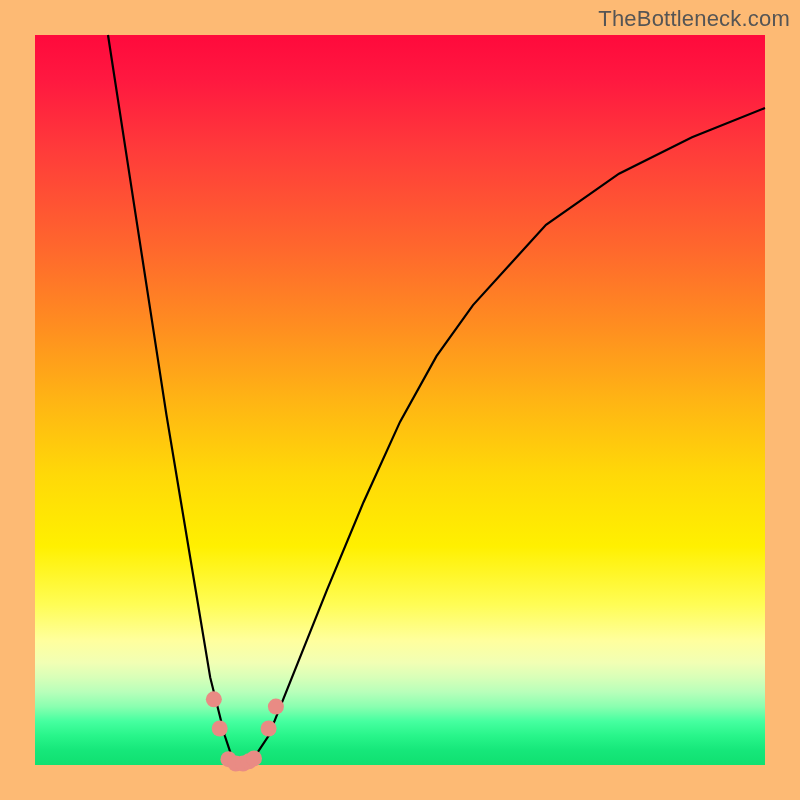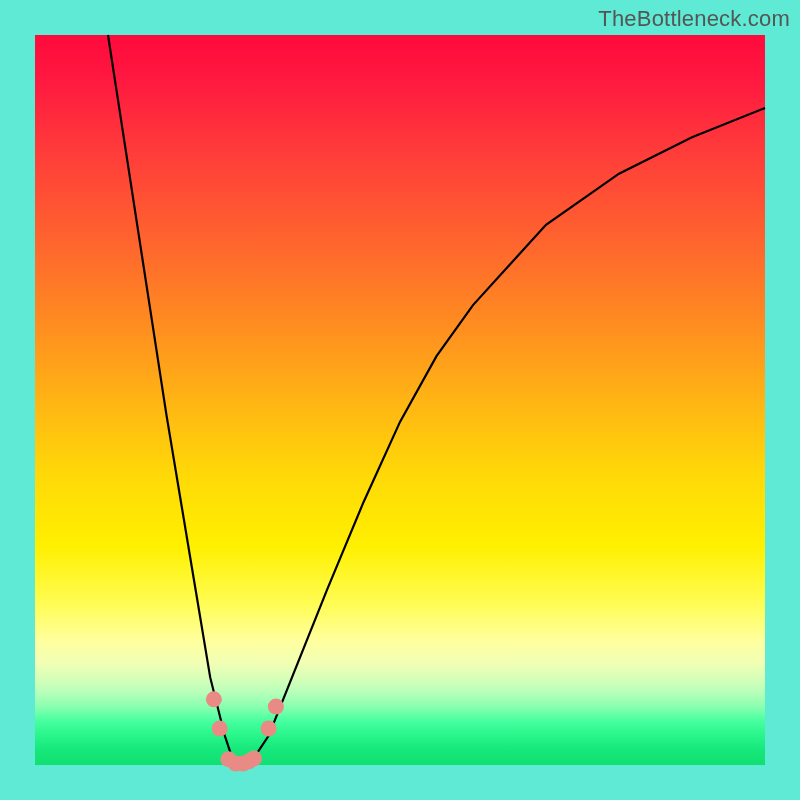--- a/index.html
+++ b/index.html
@@ -8,21 +8,21 @@
     width: 800px;
     height: 800px;
     overflow: hidden;
     background: #000;
     font-family: Arial, Helvetica, sans-serif;
   }
   .frame {
     position: relative;
     width: 800px;
     height: 800px;
-    background: #5eead4;
+    background: #fdba74;
   }
   .plot-area {
     position: absolute;
     left: 35px;
     top: 35px;
     width: 730px;
     height: 730px;
     
     background: linear-gradient(to bottom,
       #ff0a3c 0%,

